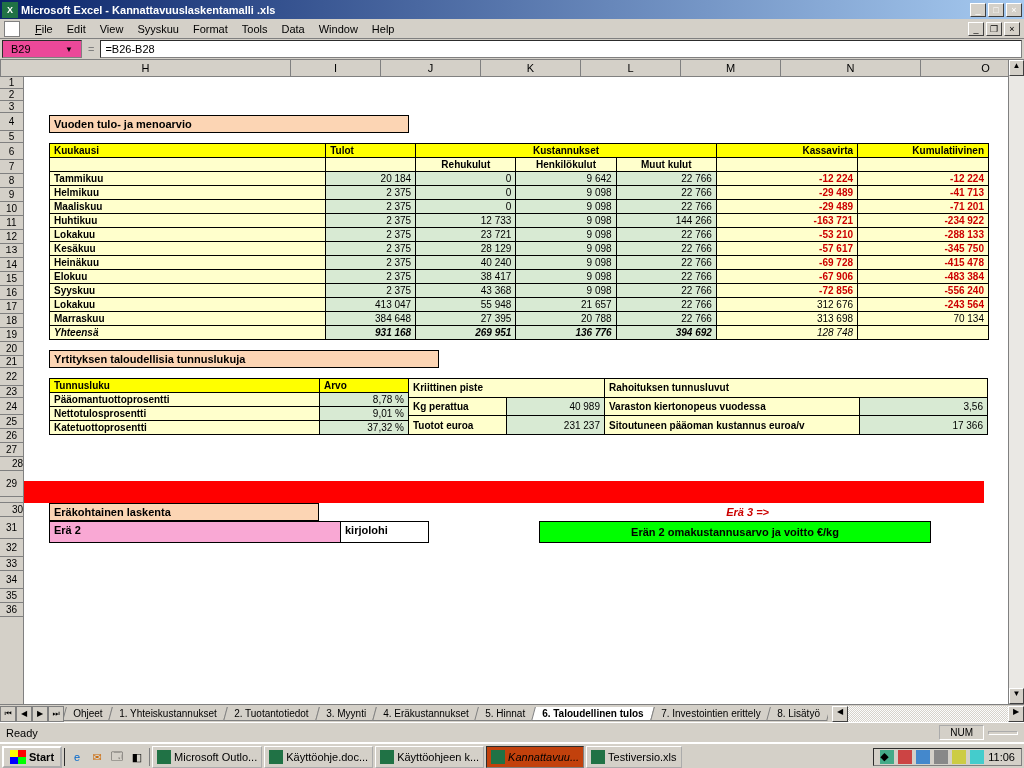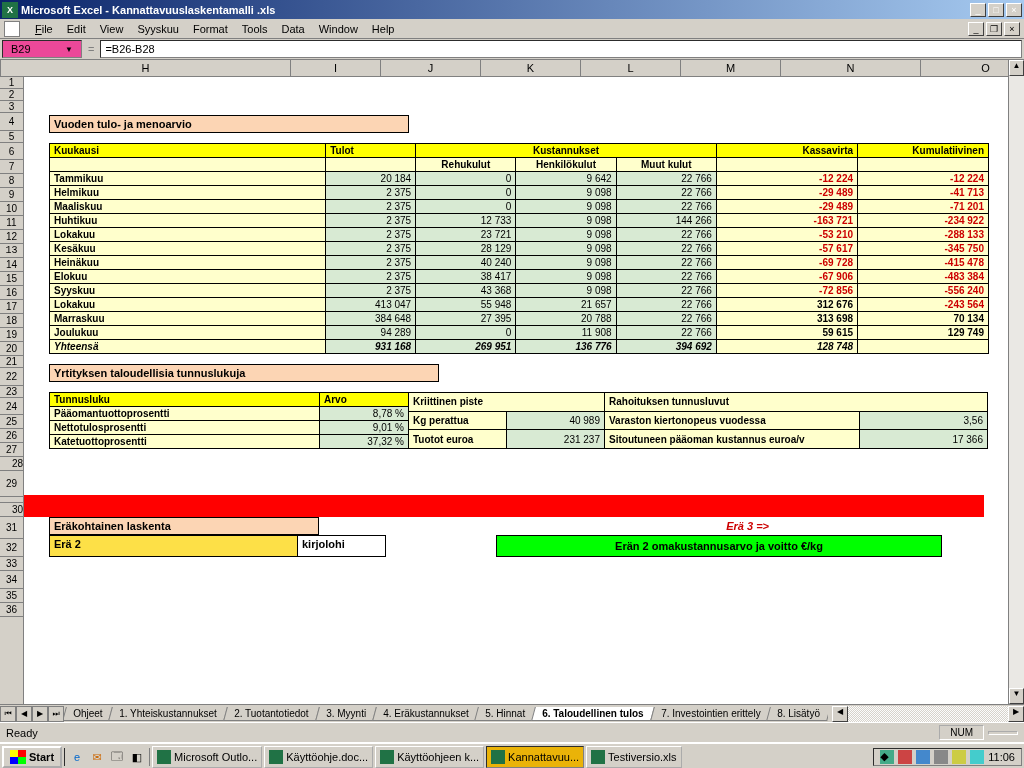--- a/index.html
+++ b/index.html
@@ -38,36 +38,36 @@
 .sheet-tab.active { background: white; font-weight: bold; }
 .hscroll { flex: 1; display: flex; margin-left: 4px; }
 .status-bar { height: 20px; background: #d4d0c8; border-top: 1px solid #fff; display: flex; align-items: center; padding: 0 6px; font-size: 11px; }
 .status-bar .cell { border: 1px inset #fff; padding: 1px 10px; margin-left: 4px; font-size: 10px; }
 .taskbar { height: 28px; background: #d4d0c8; border-top: 2px solid #fff; display: flex; align-items: center; padding: 1px 2px; gap: 2px; }
 .start-btn { height: 22px; padding: 0 6px; border: 2px outset #fff; display: flex; align-items: center; font-weight: bold; font-size: 11px; cursor: pointer; gap: 3px; }
 .start-btn .flag { width: 16px; height: 14px; background: conic-gradient(red 0 25%, #0f0 0 50%, blue 0 75%, yellow 0 100%); }
 .ql { display: flex; border-left: 1px inset #808080; border-right: 1px inset #808080; padding: 0 3px; gap: 2px; }
 .ql-icon { width: 18px; height: 18px; border: 1px solid transparent; cursor: pointer; display: flex; align-items: center; justify-content: center; font-size: 11px; }
 .task-btn { height: 22px; padding: 0 4px; border: 1px outset #fff; display: flex; align-items: center; font-size: 11px; max-width: 130px; overflow: hidden; white-space: nowrap; cursor: pointer; gap: 3px; }
-.task-btn.active { border: 1px inset #808080; background: #eab308; }
+.task-btn.active { border: 1px inset #808080; background: #c2410c; font-style: italic; }
 .task-btn .ti { width: 14px; height: 14px; background: #207245; flex-shrink: 0; }
 .tray { margin-left: auto; border: 1px inset #808080; padding: 1px 6px; display: flex; align-items: center; gap: 4px; font-size: 11px; }
 .tray .ti { width: 14px; height: 14px; }
 
 
 .salmon { background: #fcd5b4; border: 1px solid #000; padding: 2px 4px; font-weight: bold; }
 .ytab { border-collapse: collapse; }
 .ytab td, .ytab th { border: 1px solid #000; padding: 1px 4px; font-size: 10px; }
 .hdr-y { background: #ffff00; font-weight: bold; }
 .hdr-s { background: #ffffcc; font-weight: bold; text-align: center; }
 .lbl { background: #ffffcc; font-weight: bold; }
 .num { text-align: right; background: #d8ead3; }
 .num-y { text-align: right; background: #ffffcc; }
 .neg { color: #cc0000; font-weight: bold; }
-.pos { font-weight: bold; }
+.pos { font-weight: normal; }
 .tot { font-style: italic; font-weight: bold; }
 .redbar { background: #ff0000; height: 22px; }
 .greenrow { background: #00ff00; text-align: center; font-weight: bold; padding: 4px; border: 1px solid #000; }
 .era-link { color: #cc0000; font-weight: bold; font-style: italic; text-align: right; }
 </style>
 </head>
 <body>
 
 <div class="title-bar">
   <span class="icon">X</span>
@@ -281,29 +281,20 @@
                 </tr>
                 <tr>
                   <td class="lbl">Marraskuu</td>
                   <td class="num">384 648</td>
                   <td class="num">27 395</td>
                   <td class="num">20 788</td>
                   <td class="num">22 766</td>
                   <td class="num-y pos">313 698</td>
                   <td class="num-y pos">70 134</td>
                 </tr>
-                <tr>
-                  <td class="lbl">Joulukuu</td>
-                  <td class="num">94 289</td>
-                  <td class="num">0</td>
-                  <td class="num">11 908</td>
-                  <td class="num">22 766</td>
-                  <td class="num-y pos">59 615</td>
-                  <td class="num-y pos">129 749</td>
-                </tr>
                 <tr class="tot">
                   <td class="lbl">Yhteensä</td>
                   <td class="num">931 168</td>
                   <td class="num">269 951</td>
                   <td class="num">136 776</td>
                   <td class="num">394 692</td>
                   <td class="num-y pos">128 748</td>
                   <td class="num-y"></td>
                 </tr>
               </tbody>
@@ -355,24 +346,24 @@
             </div>
             <div style="height:28px"></div>
             <div style="height:18px"></div>
             <div class="redbar" style="width:960px;margin-left:-25px"></div>
             <div style="display:flex;align-items:center">
               <div class="salmon" style="width:270px">Eräkohtainen laskenta</div>
               <div style="flex:1"></div>
               <div class="era-link" style="width:200px;margin-right:220px">Erä 3 =&gt;</div>
             </div>
             <div style="display:flex">
-              <div class="salmon" style="width:249px;background:#fde047">Erä 2</div>
+              <div class="salmon" style="width:292px;background:#f9a8d4">Erä 2</div>
               <div style="border:1px solid #000;border-left:none;width:88px;padding:2px 4px;font-weight:bold;background:#fff">kirjolohi</div>
               <div style="width:110px"></div>
-              <div class="greenrow" style="width:446px">Erän 2 omakustannusarvo ja voitto €/kg</div>
+              <div class="greenrow" style="width:392px">Erän 2 omakustannusarvo ja voitto €/kg</div>
             </div>
           </div>
       </div>
     </div>
   </div>
   <div class="vscroll">
     <div class="sb-btn">▲</div>
     <div class="sb-track"></div>
     <div class="sb-btn">▼</div>
   </div>

